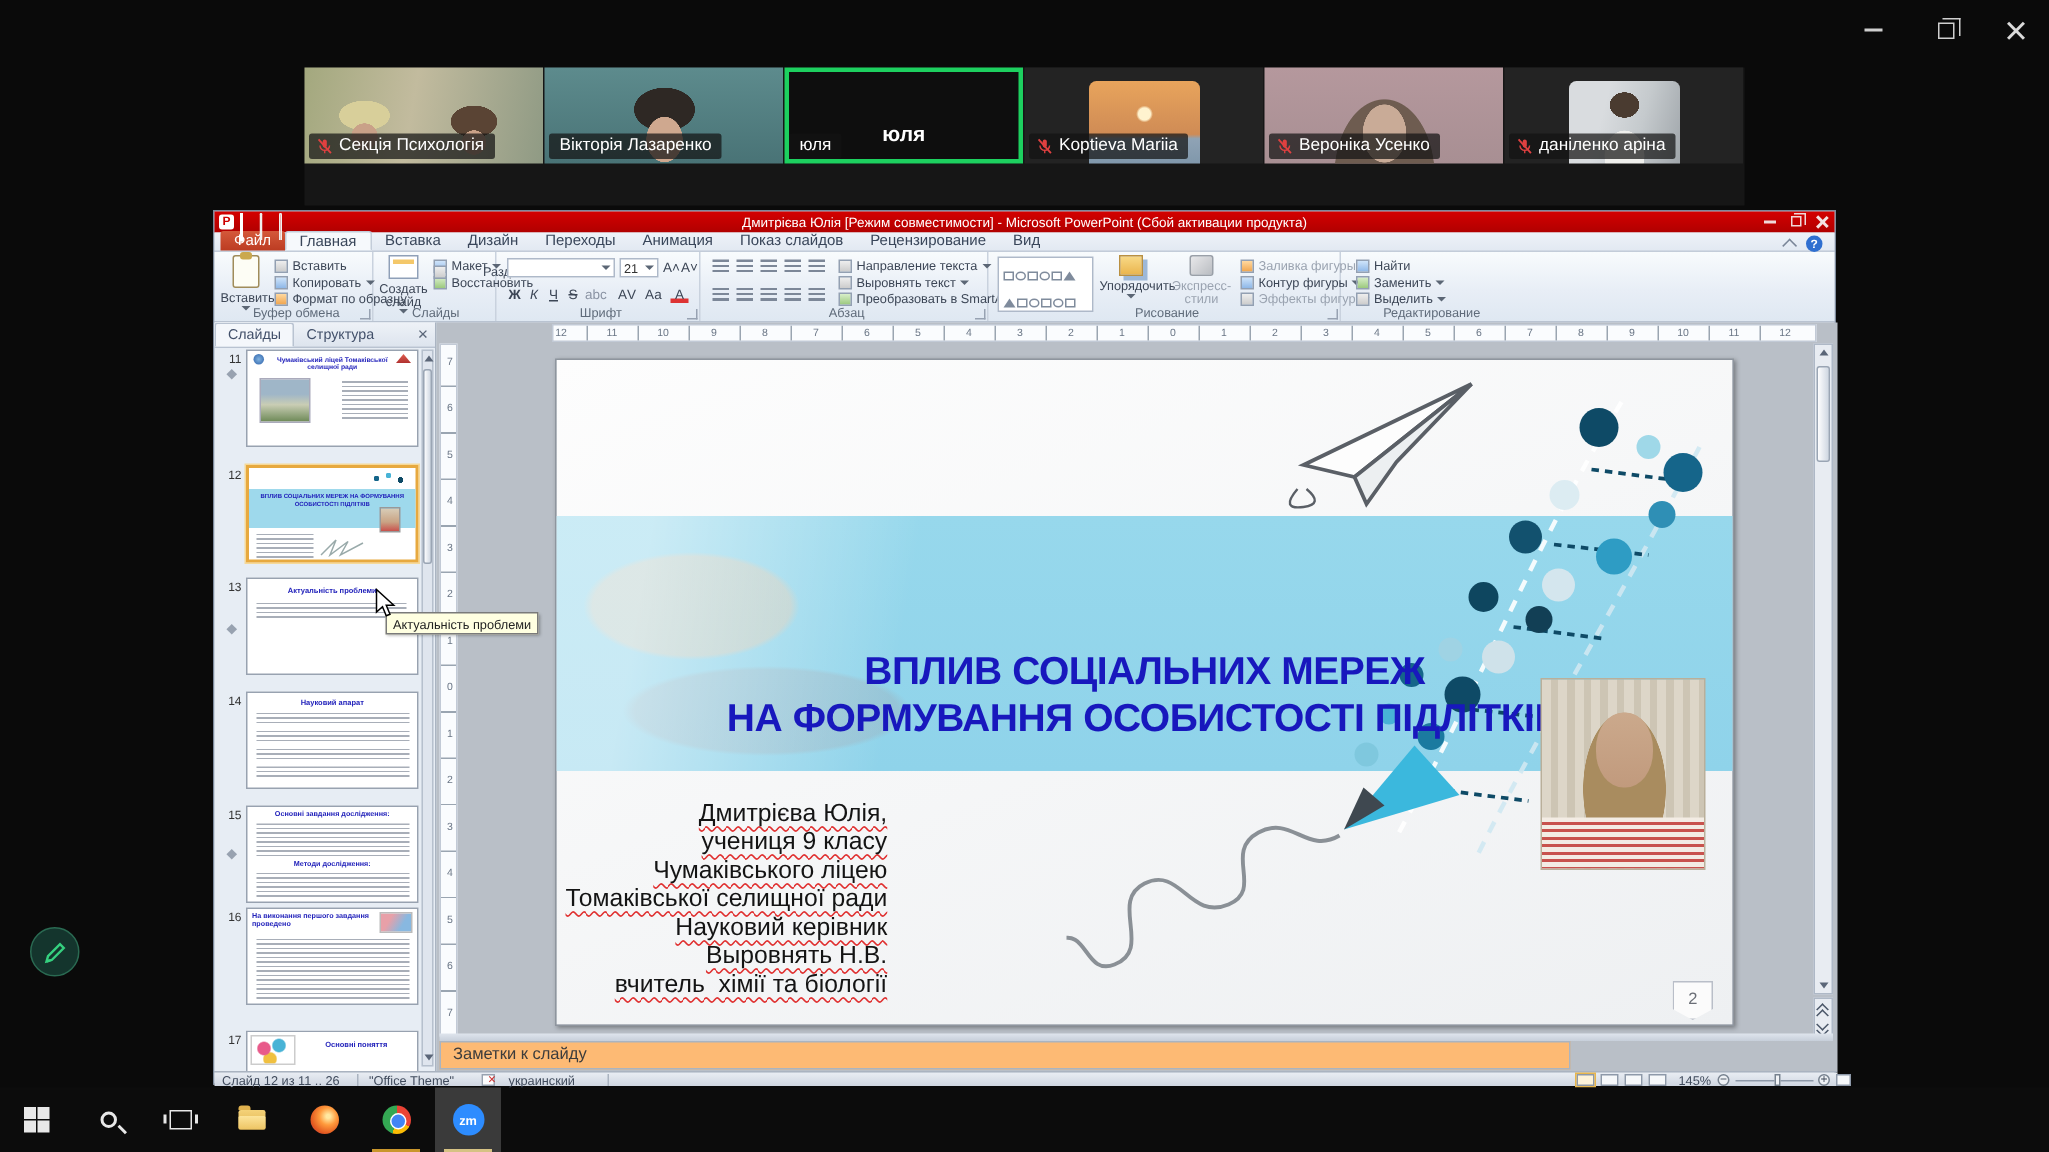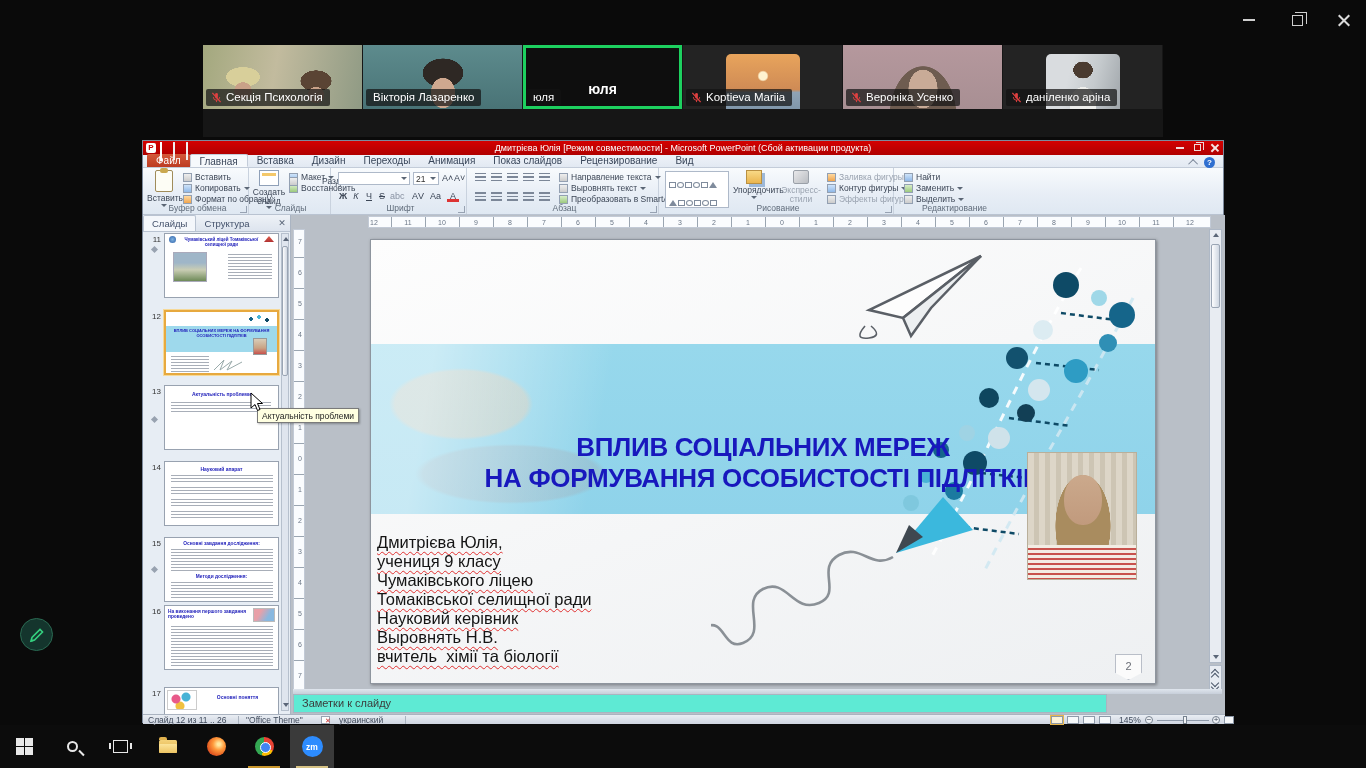--- a/index.html
+++ b/index.html
@@ -132,38 +132,38 @@
      background:linear-gradient(#9aa5b1 0 1px,transparent 1px); }
 
   #slide { position:absolute; left:79px; top:24px; width:786px; height:445px; background:linear-gradient(160deg,#fdfdfd,#eef0f2); border:1px solid #8e959e; box-shadow:1px 1px 3px rgba(0,0,0,.35); overflow:hidden; }
   #band { position:absolute; left:0; top:104px; width:786px; height:170px;
      background: linear-gradient(100deg, rgba(255,255,255,.50) 0 8%, rgba(255,255,255,0) 30%),
                  radial-gradient(ellipse 120px 60px at 90px 60px, rgba(230,200,170,.45) 55%, transparent 60%),
                  radial-gradient(ellipse 160px 50px at 140px 130px, rgba(160,170,180,.35) 55%, transparent 60%),
                  linear-gradient(#97d8ec,#8fd3ea); }
   #slide-title { position:absolute; left:0; top:192px; width:100%; text-align:center; color:#1818bd; font-weight:700; font-size:26px; line-height:31px; letter-spacing:-0.3px; }
   #slide-body { position:absolute; left:6px; top:293px; font-size:16.5px; line-height:19px; color:#141414; }
-  #slide-body div { text-decoration:underline wavy #e03030 1px; text-underline-offset:2.5px; white-space:pre; }
+  #slide-body div { text-decoration:underline wavy #e03030 1px; text-underline-offset:2.5px; white-space:pre;text-align:right; }
   #webphoto { position:absolute; left:656px; top:212px; width:110px; height:128px; border:1px solid #b9aF9a;
      background: repeating-linear-gradient(90deg,#ddd6c8 0 6px,#cdc5b4 6px 11px); overflow:hidden; }
   #webphoto .hair { position:absolute; left:17px; top:18px; width:76px; height:120px; background:radial-gradient(ellipse 38px 70px at 38px 55px,#a98c5f 72%,transparent 73%); }
   #webphoto .face { position:absolute; left:36px; top:22px; width:38px; height:50px; border-radius:48%; background:linear-gradient(#cba98c,#c19a7d); }
   #webphoto .shirt { position:absolute; left:0; bottom:0; width:110px; height:34px; background:repeating-linear-gradient(#f3ece4 0 3px,#c8524d 3px 5px); }
   #pagebadge { position:absolute; left:744px; top:414px; width:27px; height:26px; background:#fbfbfb; border:1px solid #b9bec8;
      clip-path:polygon(0 0,100% 0,100% 72%,50% 100%,0 72%); font-size:11px; color:#6a6e76; text-align:center; line-height:22px; }
 
   #vscroll { position:absolute; left:918px; top:14px; width:13px; height:434px; background:#e8ecf2; border:1px solid #aeb8c6; }
   #vscroll .thumb { position:absolute; left:1px; top:14px; width:9px; height:64px; background:linear-gradient(90deg,#fdfdfe,#cfd7e2); border:1px solid #9aa5b4; border-radius:2px; }
   #slidenav { position:absolute; left:918px; top:450px; width:13px; height:26px; background:#e8ecf2; border:1px solid #aeb8c6; }
   .dblch { position:absolute; left:2px; width:7px; height:7px; }
   .dblch:before,.dblch:after { content:""; position:absolute; left:0; width:5px; height:5px; border-right:1.5px solid #4a5668; border-bottom:1.5px solid #4a5668; }
   .dblch.up:before { transform:rotate(-135deg); top:0;} .dblch.up:after{ transform:rotate(-135deg); top:4px;}
   .dblch.dn:before { transform:rotate(45deg); top:-1px;} .dblch.dn:after{ transform:rotate(45deg); top:3px;}
 
-  #notes { position:absolute; left:2px; top:479px; width:814px; height:19px; background:#5eead4; border:1px solid #aab4c0; font-size:11px; color:#3c3c3c; line-height:17px; padding-left:8px; }
+  #notes { position:absolute; left:2px; top:479px; width:754px; height:19px; background:#fdba74; border:1px solid #aab4c0; font-size:11px; color:#3c3c3c; line-height:17px; padding-left:8px; }
   #notes-split { position:absolute; left:2px; top:474px; width:929px; height:5px; background:linear-gradient(#dfe5ed,#c7cfda); }
 
   
   #statusbar { position:absolute; left:0; top:573px; width:1082px; height:10px; background:linear-gradient(#e9edf3,#cfd6e1); border-top:1px solid #aab3c0; font-size:8.5px; color:#404b5c; }
   .sbitem { position:absolute; top:0; line-height:10px; white-space:nowrap; }
   .sbsep { position:absolute; top:1px; width:1px; height:8px; background:#aab3c0; }
   .viewbox { position:absolute; top:1px; width:12px; height:8px; border:1px solid #8e99a9; background:#f6f8fa; }
   .viewbox.on { outline:1.5px solid #e8b64c; background:#fdf3da; }
   #zoomtrack { position:absolute; top:4.5px; width:52px; height:1.5px; background:#8e99a9; }
   #zoomthumb { position:absolute; top:1px; width:4px; height:8px; background:#f2f4f7; border:1px solid #77828f; }

